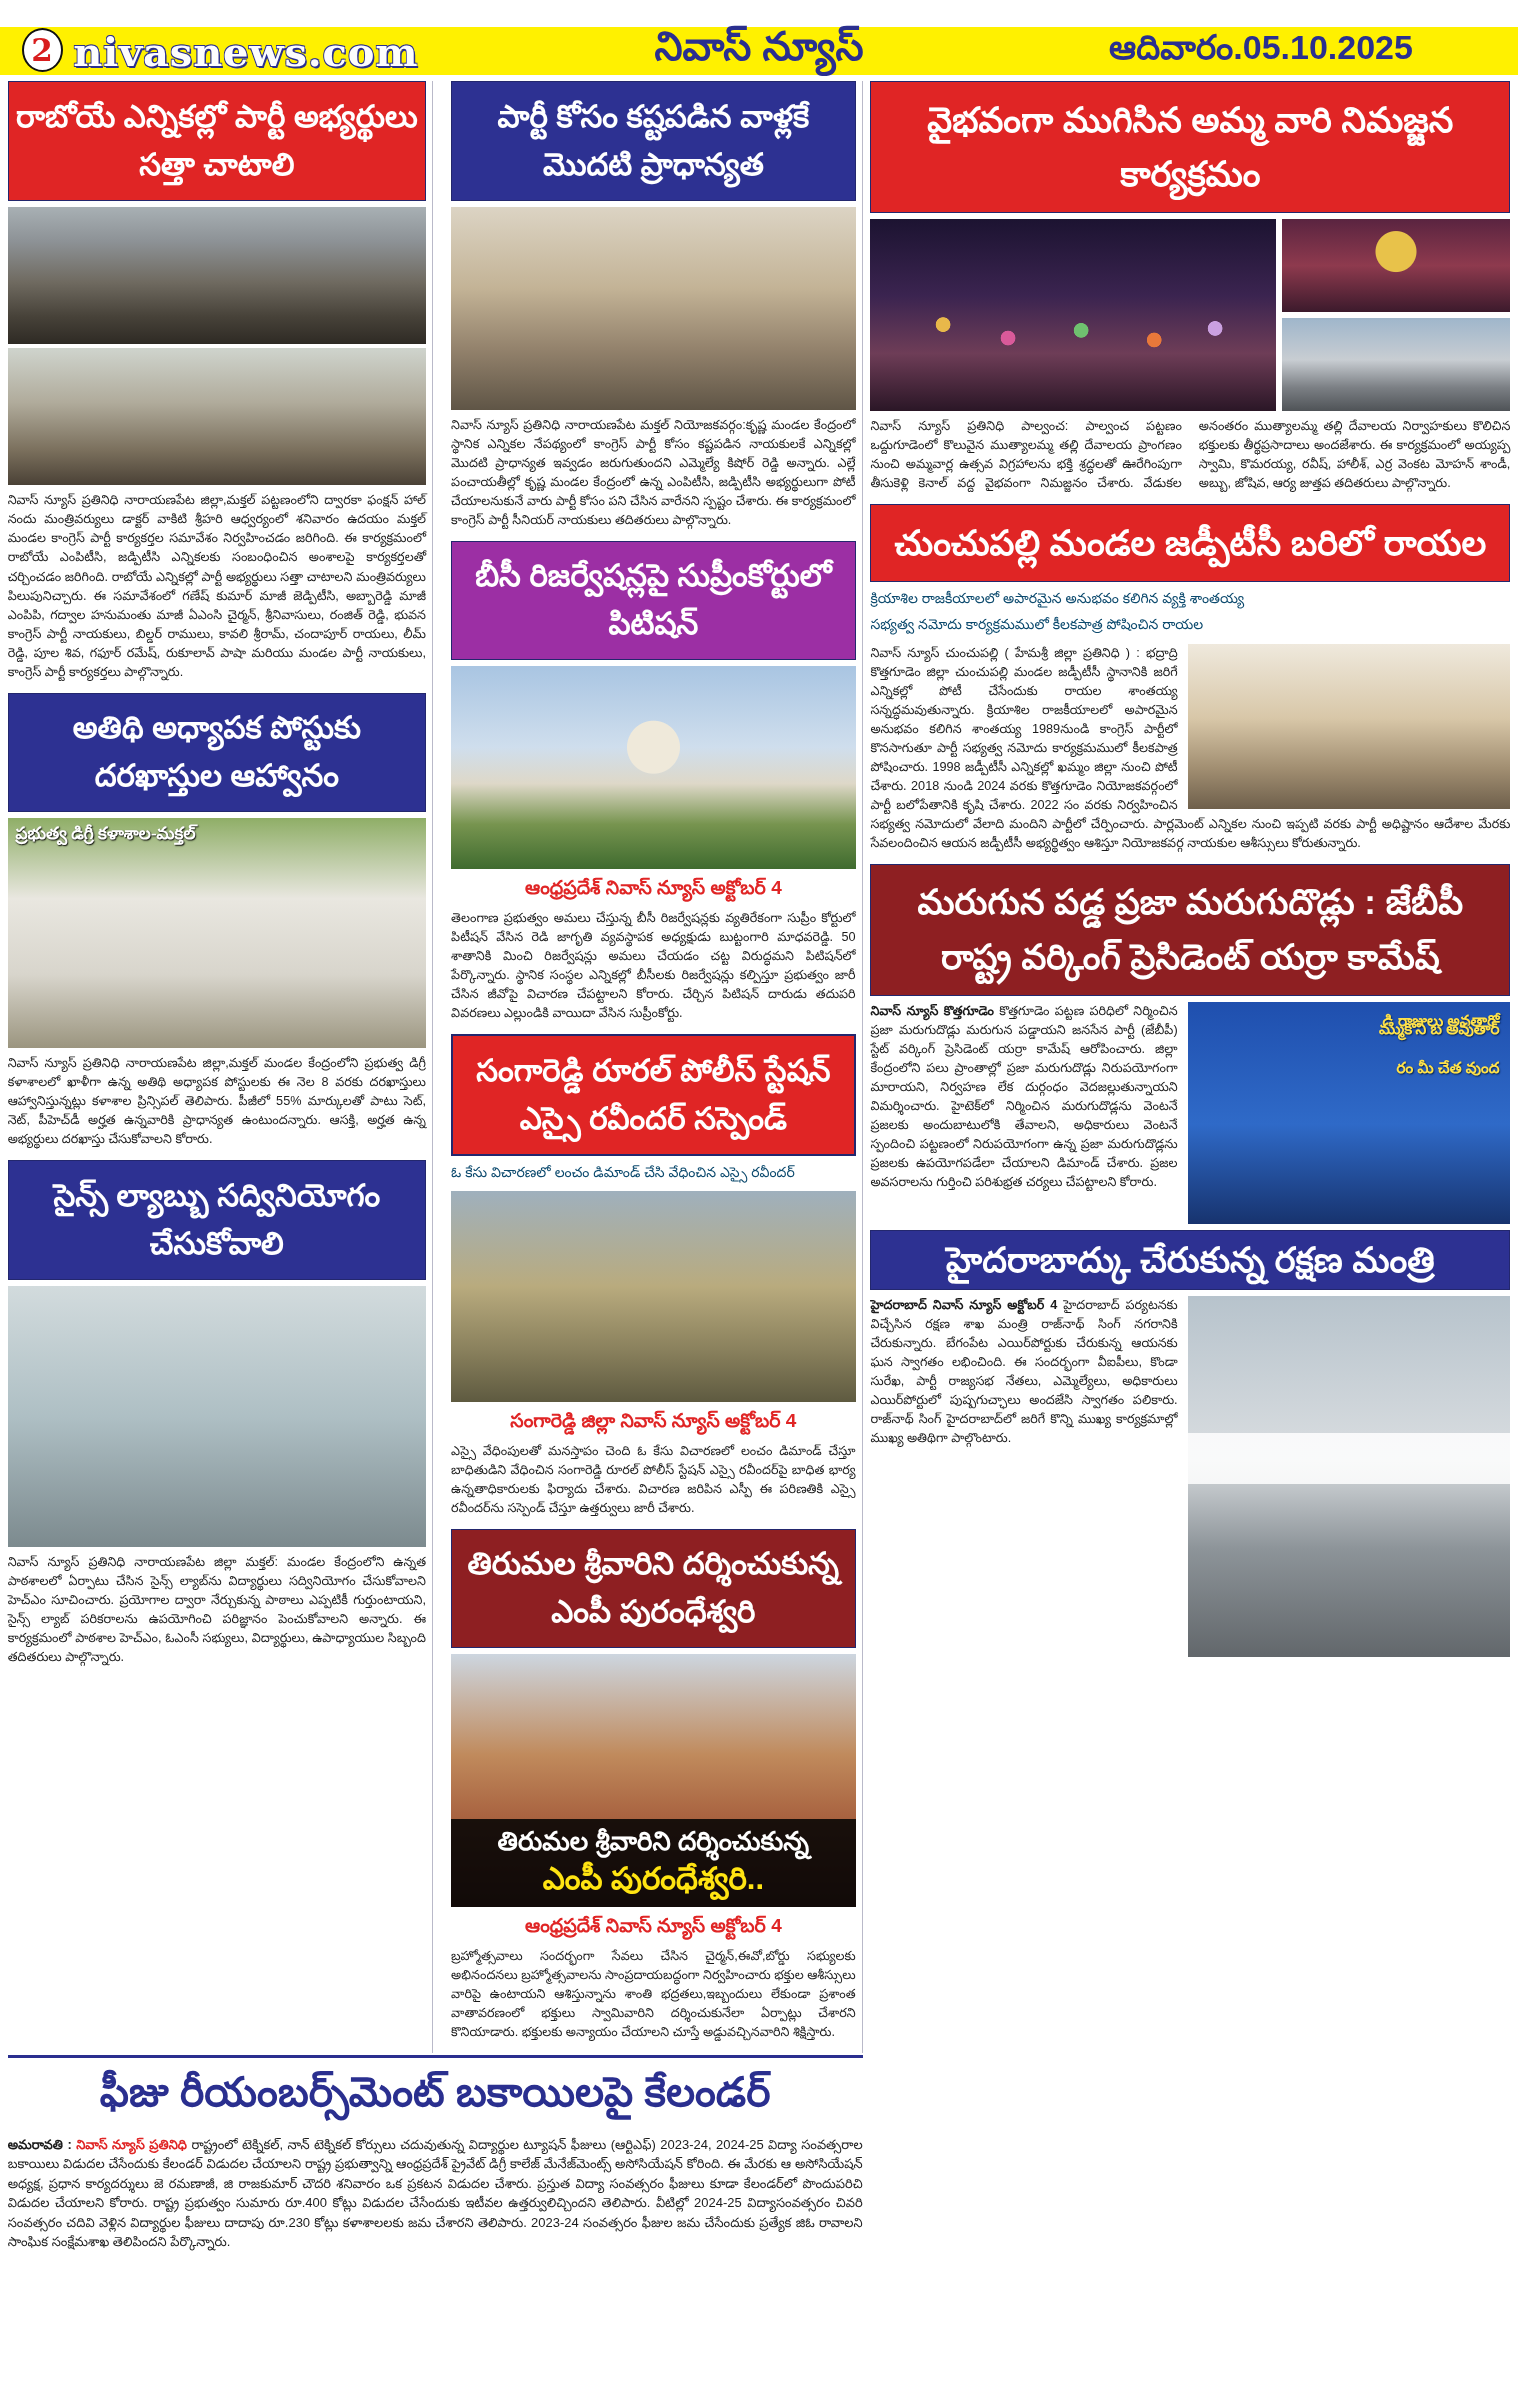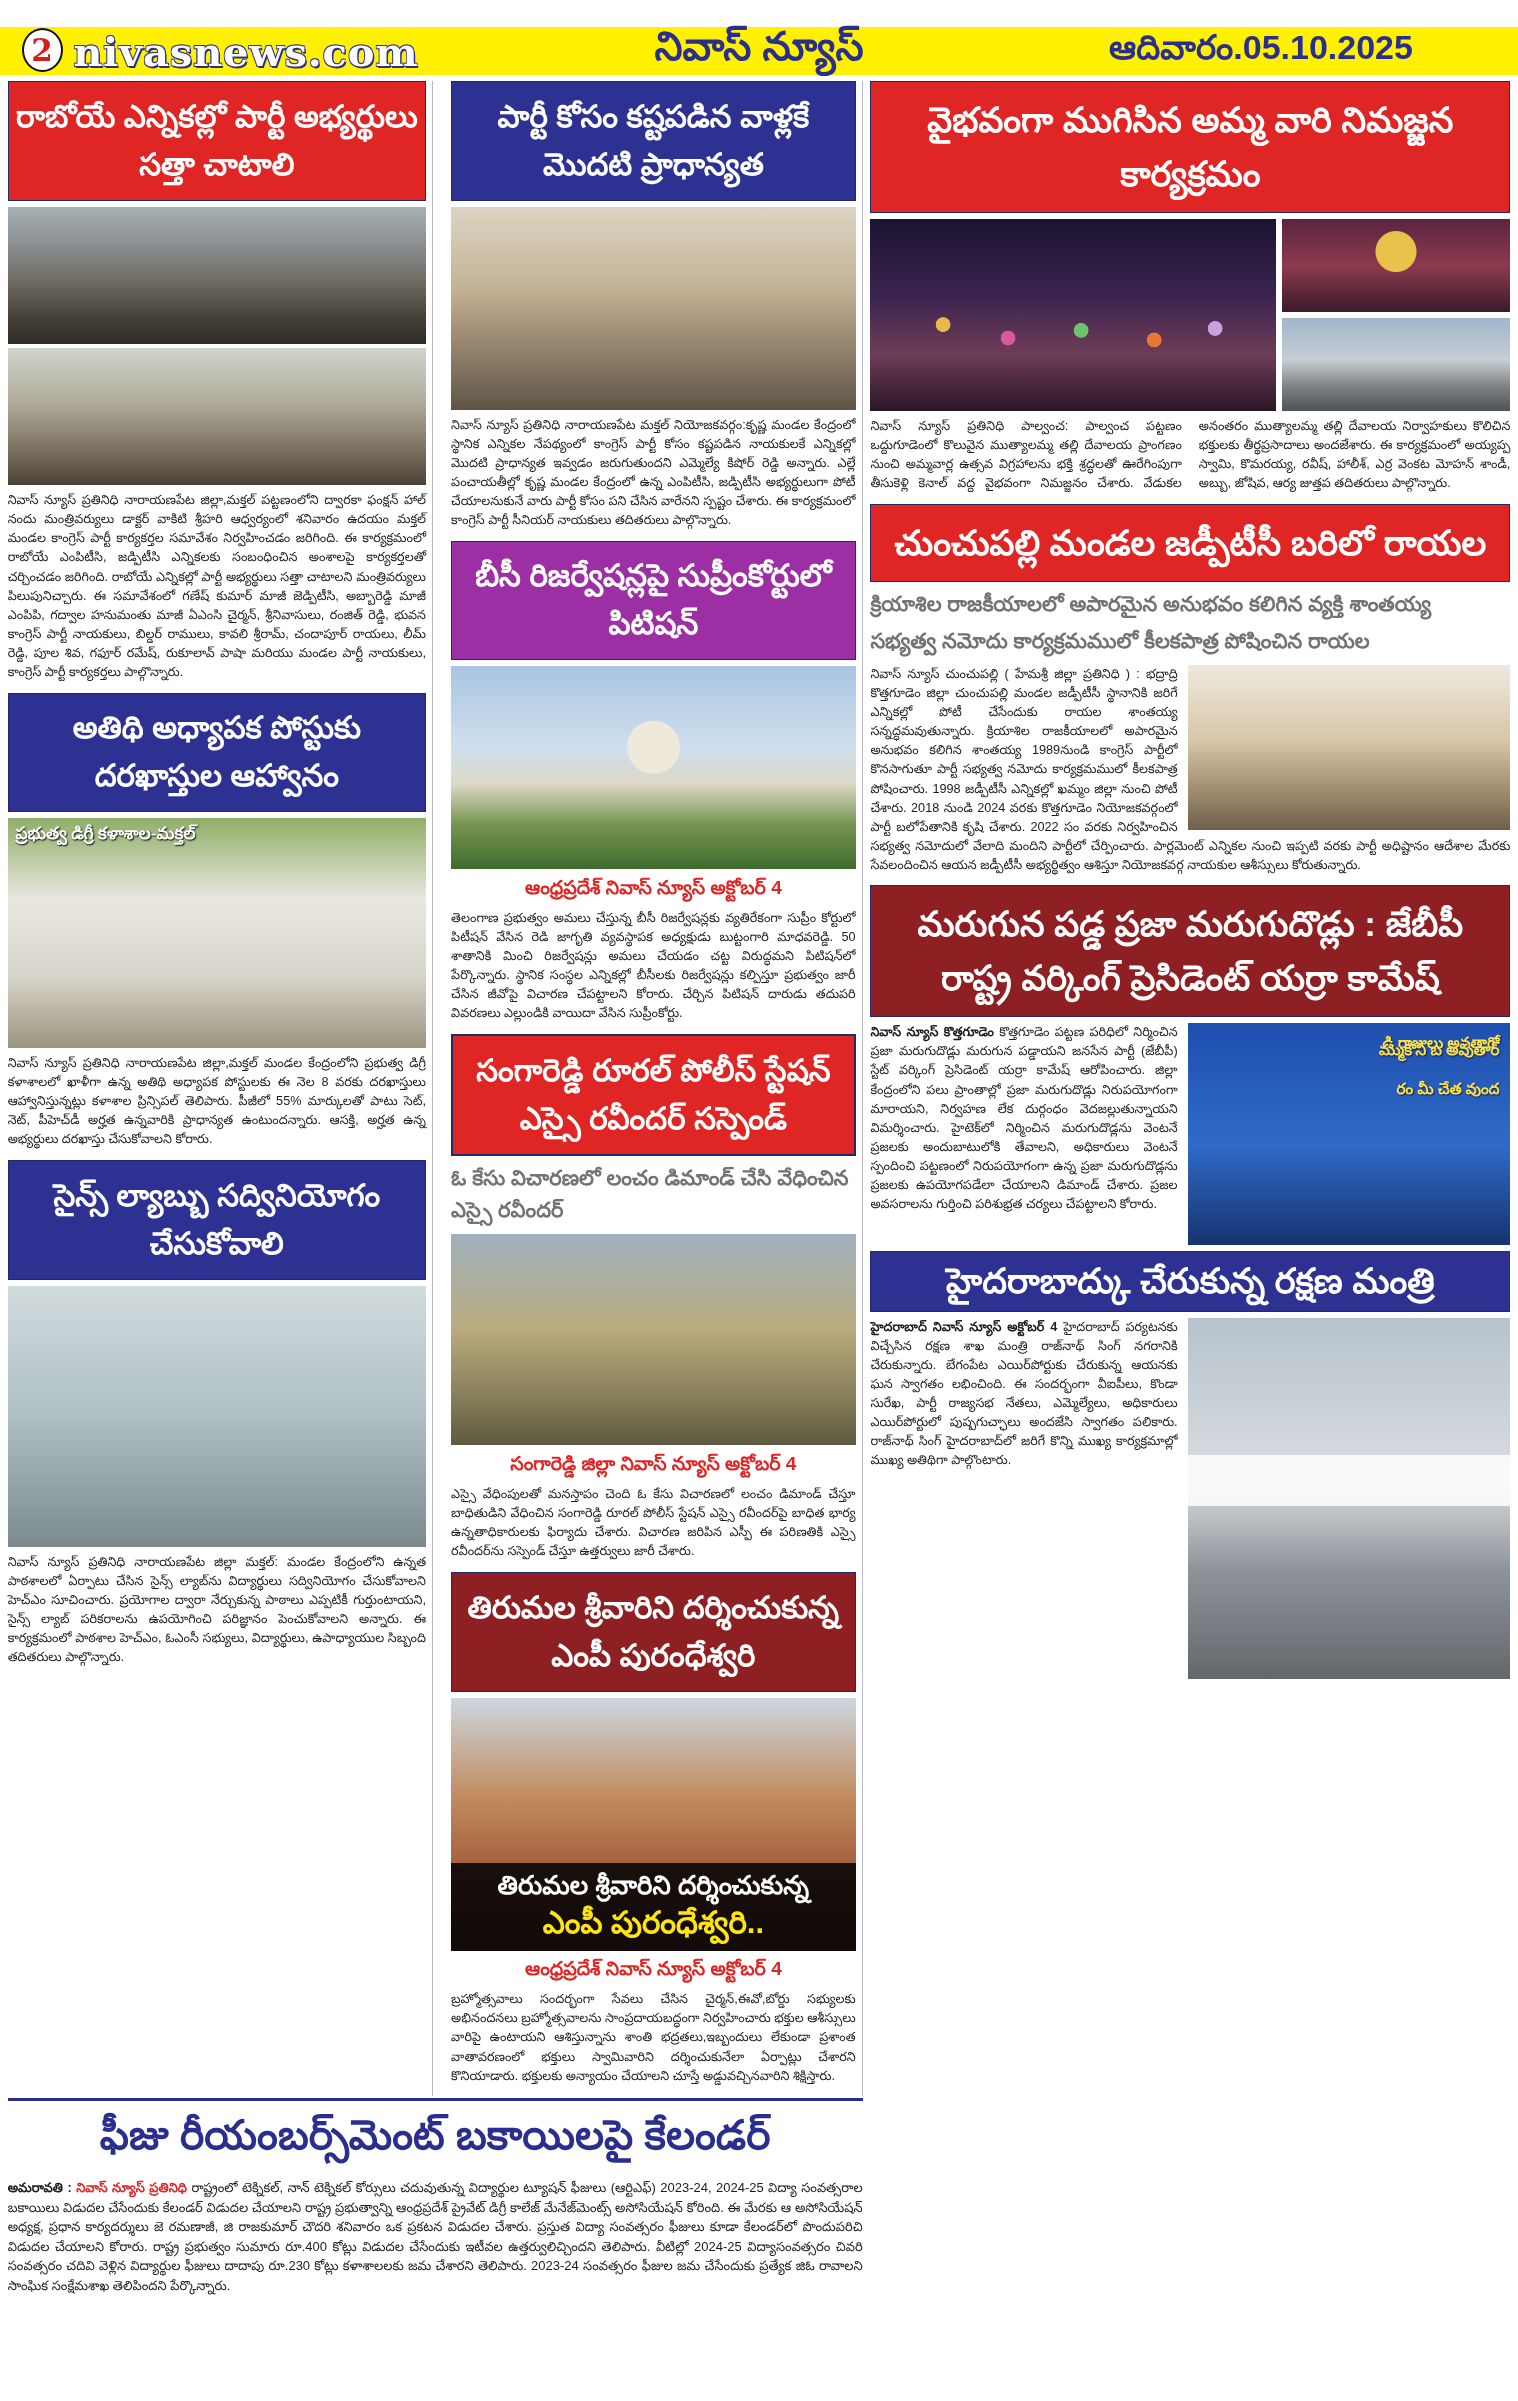--- a/index.html
+++ b/index.html
@@ -33,21 +33,21 @@
           padding:10.7px 6.1px; margin-bottom:6.1px; }
   .hbox .hl { display:block; }
   .bg-red    { background:#E02525; }
   .bg-navy   { background:#2D3192; }
   .bg-purple { background:#9C2FA4; }
   .bg-maroon { background:#8E1F22; }
   .fs-col    { font-size:31px; }
   .fs-wide   { font-size:35px; }
 
   
-  .subhead { color:#737373; font-weight:bold; font-size:21px; line-height:1.55; margin:4.6px 0 7.7px 0; }
+  .subhead { color:#0c4a6e; font-weight:normal; font-size:14px; line-height:1.55; margin:4.6px 0 7.7px 0; }
   .dateline { color:#E02525; font-weight:bold; font-size:19px; text-align:center; margin:7.7px 0 4.6px 0; }
 
   
   .body-txt { font-size:12.7px; line-height:1.5; color:#1b1b1b; text-align:justify; margin:6.1px 0 10.7px 0; }
   .body-txt .lead-red { color:#E02525; font-weight:bold; }
   .body-txt .lead-bold { font-weight:bold; }
   .cols-2 { column-count:2; column-gap:17px; }
 
   
   .photo { width:100%; position:relative; margin-bottom:4.6px; overflow:hidden; }

